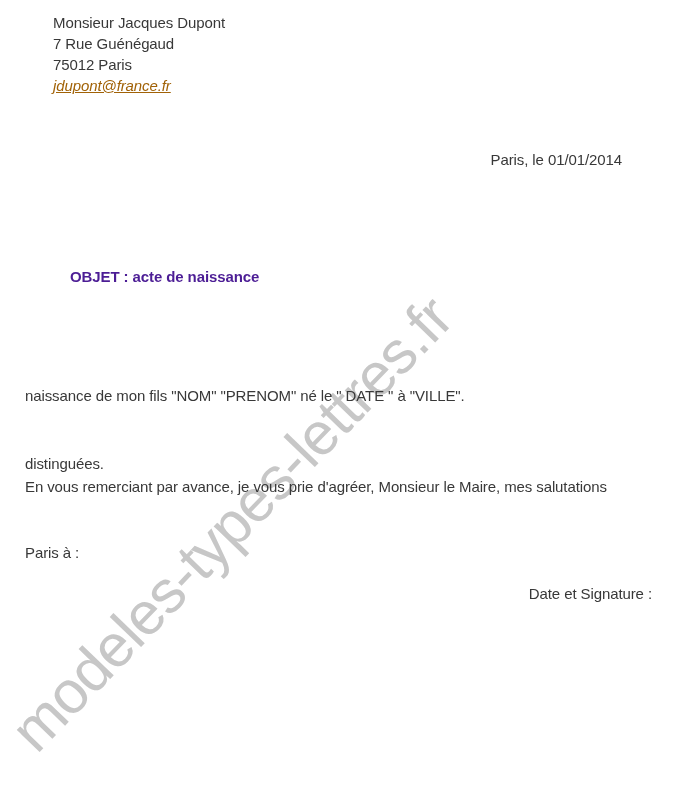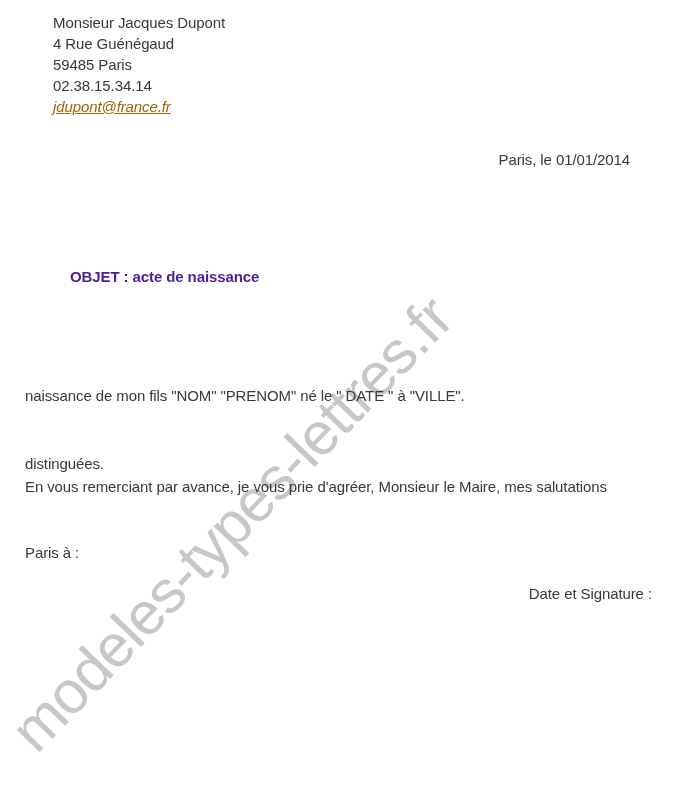--- a/index.html
+++ b/index.html
@@ -44,21 +44,21 @@
     margin-left: 28px;
   }
   .email-link {
     color: #a16207;
     text-decoration: underline;
     cursor: pointer;
     font-style: italic;
   }
   .date-line {
     top: 149px;
-    right: 50px;
+    right: 58px;
     line-height: 21px;
   }
   .subject-line {
     left: 70px;
     top: 268px;
     font-weight: bold;
     color: #4c1d95;
   }
   .salutation {
     left: 25px;
@@ -82,23 +82,22 @@
 </style>
 </head>
 <body>
 
 <div class="page">
 
   <div class="watermark">modeles-types-lettres.fr</div>
 
   <div class="block sender">
     <div>Monsieur Jacques Dupont</div>
-    <div>4 Rue Guénégaud</div>
-    <div>59485 Paris</div>
-    <div>02.38.15.34.14</div>
+    <div>7 Rue Guénégaud</div>
+    <div>75012 Paris</div>
     <div><a class="email-link">jdupont@france.fr</a></div>
   </div>
 
   <div class="block date-line">Paris, le 01/01/2014</div>
 
   <div class="block subject-line">OBJET : acte de naissance</div>
 
 
   <div class="block para1">
     <div class="line">naissance de mon fils "NOM" "PRENOM" né le " DATE " à "VILLE".</div>

